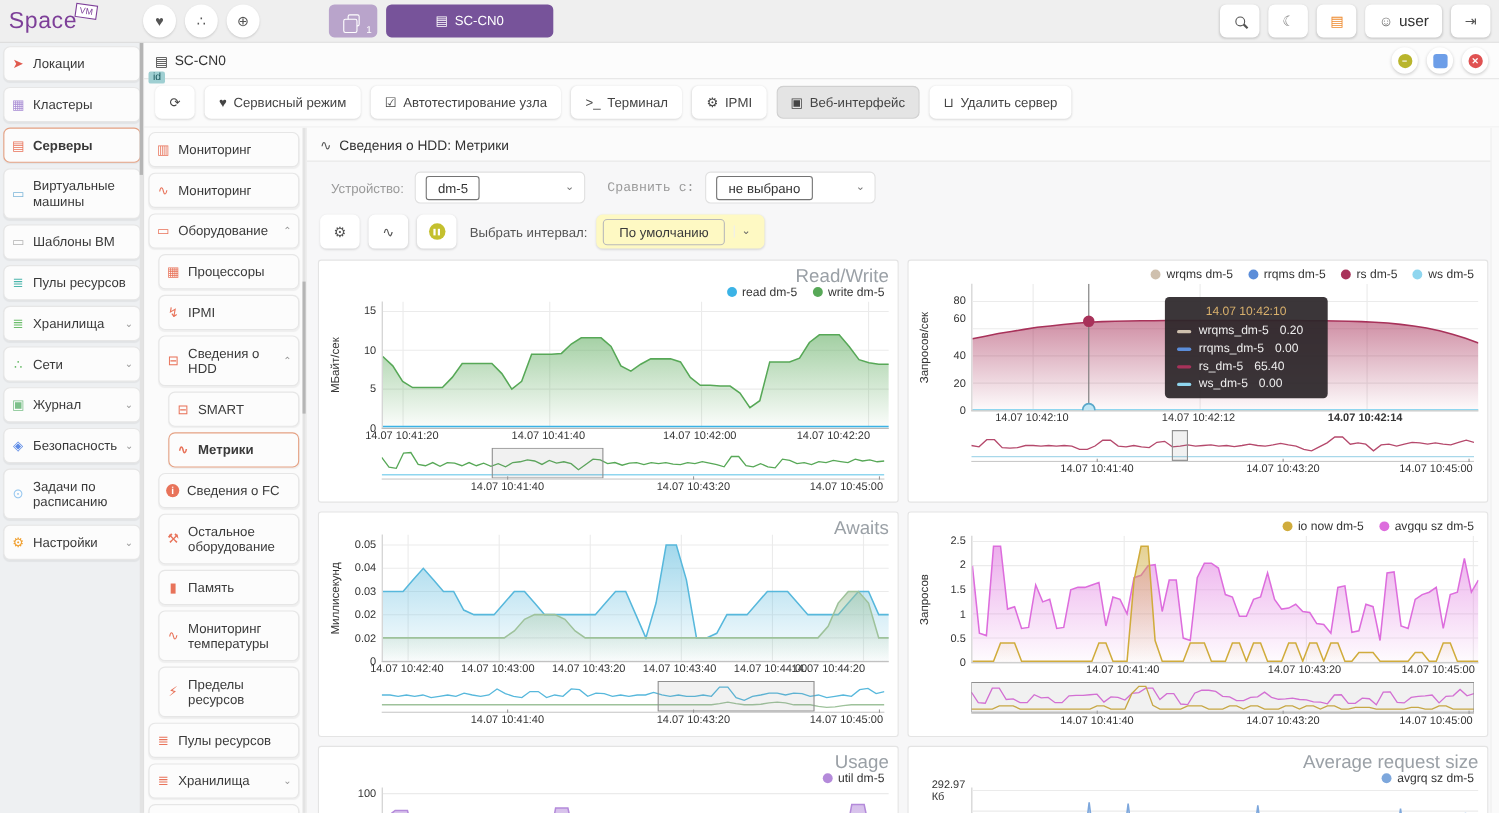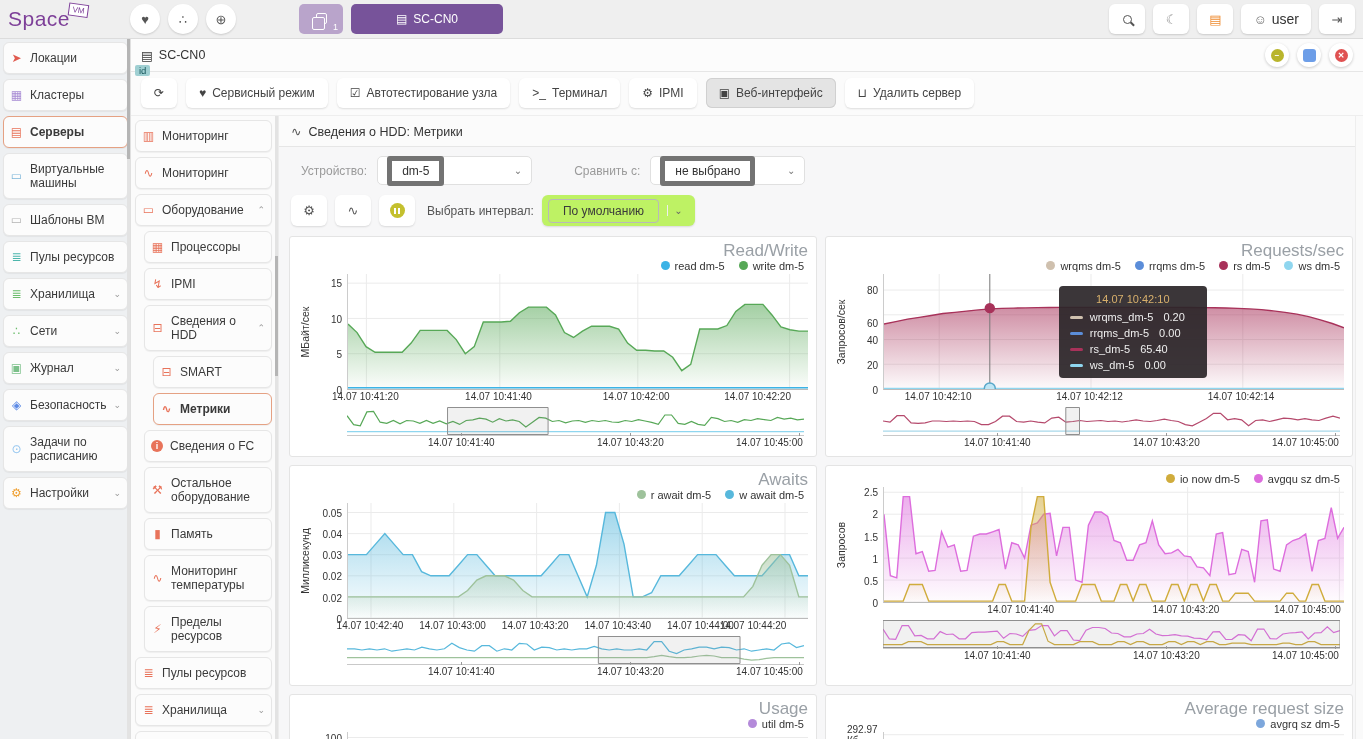--- a/index.html
+++ b/index.html
@@ -50,27 +50,27 @@
   .subsidebar .sb-item { color:#3a3a3a; }
   .subsidebar .ic { color:#e8735a; }
   .circle-i { width:12px; height:12px; border-radius:50%; background:#e8735a; color:#fff; font-size:9px; line-height:12px; text-align:center; flex:none; font-weight:bold; }
 
   
   .content { flex:1; background:#f7f7f8; overflow:hidden; position:relative; }
   .content-head { padding:8px 12px 7px; border-bottom:1px solid #e6e6e6; font-size:12.5px; color:#333; display:flex; align-items:center; gap:7px; background:#fbfbfb; }
   .controls-row { display:flex; align-items:center; padding:9px 28px 4px 22px; gap:10px; }
   .ctl-label { color:#9a9a9a; font-size:12px; }
   .select { background:#fff; border:1px solid #e0e0e0; border-radius:5px; height:29px; display:flex; align-items:center; padding:0 9px; gap:8px; cursor:pointer; min-width:155px; justify-content:space-between; }
-  .select .val { border:5px solid #737373; border-radius:3px; padding:3px 10px; font-size:12px; color:#333; background:#fff; }
+  .select .val { border:1px solid #737373; border-radius:3px; padding:3px 10px; font-size:12px; color:#333; background:#fff; }
   .select .chev { color:#777; font-size:10px; }
   .btns-row { display:flex; align-items:center; padding:6px 12px 6px 12px; gap:8px; }
   .sq-btn { width:36px; height:31px; background:#fff; border:none; border-radius:6px; box-shadow:0 1px 2px rgba(0,0,0,.12); cursor:pointer; font-size:13px; color:#555; display:flex; align-items:center; justify-content:center; }
   .pause-dot { width:15px; height:15px; border-radius:50%; background:#c4c02e; display:flex; align-items:center; justify-content:center; gap:1.5px; }
   .pause-dot i { width:2px; height:6px; background:#fff; display:block; }
-  .interval-select { background:#bef264; border:none; box-shadow:0 1px 2px rgba(0,0,0,.12); border-radius:6px; height:31px; display:flex; align-items:center; padding:0 6px; gap:8px; cursor:pointer; }
+  .interval-select { background:#fef9c3; border:none; box-shadow:0 1px 2px rgba(0,0,0,.12); border-radius:6px; height:31px; display:flex; align-items:center; padding:0 6px; gap:8px; cursor:pointer; }
   .interval-select .val { border:1px solid #b9b9b9; border-radius:4px; padding:4px 14px; font-size:12px; }
   .interval-select .chev { padding:0 6px; color:#666; border-left:1px solid #eee; font-size:10px; }
 
   
   .charts { display:grid; grid-template-columns:1fr 1fr; gap:8px; padding:4px 10px 10px; }
   .chart-card { background:#fff; border:1px solid #e4e4e4; border-radius:3px; padding:4px 8px 6px; position:relative; }
   .chart-title { text-align:right; color:#9aa0a6; font-size:17px; height:16px; }
   .chart-legend { display:flex; justify-content:flex-end; gap:14px; height:17px; align-items:center; padding-right:4px; }
   .leg { display:flex; align-items:center; gap:5px; font-size:11px; color:#333; cursor:pointer; }
   .leg i { width:9px; height:9px; border-radius:50%; display:block; }
@@ -332,21 +332,21 @@
         <div class="content-head">
           <span style="color:#555;">∿</span>
           <span>Сведения о HDD: Метрики</span>
         </div>
         <div class="controls-row">
           <span class="ctl-label">Устройство:</span>
           <div class="select">
             <span class="val">dm-5</span>
             <span class="chev">⌄</span>
           </div>
-          <span class="ctl-label" style="margin-left:32px;">Сравнить с:</span>
+          <span class="ctl-label" style="margin-left:10px;font-family:Liberation Mono, monospace;">Сравнить с:</span>
           <div class="select">
             <span class="val">не выбрано</span>
             <span class="chev">⌄</span>
           </div>
         </div>
         <div class="btns-row">
           <button class="sq-btn">
               <span>⚙</span>
             </button>
           <button class="sq-btn">
@@ -425,21 +425,20 @@
               <div class="navaxis">
                 <i style="left: 25%;"></i>
                 <span style="left: 25%; transform: translateX(-50%);">14.07 10:41:40</span>
                 <i style="left: 62%;"></i>
                 <span style="left: 62%; transform: translateX(-50%);">14.07 10:43:20</span>
                 <i style="left: 99%;"></i>
                 <span style="left: 99%; transform: translateX(-95%);">14.07 10:45:00</span>
               </div>
             </div>
             <div class="chart-card">
-              <div class="chart-title">Requests/sec</div>
               <div class="chart-legend">
                 <span class="leg">
                   <i style="background:#cfc0ae"></i>
                   <span>wrqms  dm-5</span>
                 </span>
                 <span class="leg">
                   <i style="background:#5b8dd9"></i>
                   <span>rrqms  dm-5</span>
                 </span>
                 <span class="leg">
@@ -452,21 +451,21 @@
                 </span>
               </div>
               <div class="chart-body">
                 <div class="ylab">
                   <span>Запросов/сек</span>
                 </div>
                 <div class="yaxis">
                   <span style="top: 116px;">0</span>
                   <span style="top: 91.0538px; text-align: center;">20</span>
                   <span style="top: 66.1075px;">40</span>
-                  <span style="top: 49px;">60</span>
+                  <span style="top: 32px;">60</span>
                   <span style="top: 16.2151px;">80</span>
                 </div>
                 <div class="plot">
                   <svg viewBox="0 0 462 116" preserveAspectRatio="none">
                     <defs>
                       <linearGradient id="g1" x1="0" y1="0" x2="0" y2="1">
                         <stop offset="0%" stop-color="#a8325a" stop-opacity="0.55"></stop>
                         <stop offset="100%" stop-color="#a8325a" stop-opacity="0.02"></stop>
                       </linearGradient>
                     </defs>
@@ -507,50 +506,40 @@
                       <i style="background:#8fd6ef"></i>
                       <span>ws_dm-5</span>
                       <span style="margin-left:3px;">0.00</span>
                     </div>
                   </div>
                 </div>
               </div>
               <div class="xaxis">
                 <span style="left: 12%; transform: translateX(-50%);">14.07 10:42:10</span>
                 <span style="left: 45%; transform: translateX(-50%);">14.07 10:42:12</span>
-                <span style="left: 78%; transform: translateX(-50%);">14.07 10:42:14</span>
+                <span style="left: 78%; transform: translateX(-50%); font-weight: bold;">14.07 10:42:14</span>
               </div>
               <div class="nav">
                 <svg viewBox="0 0 462 28" preserveAspectRatio="none">
                   <path d="M0.0,14.0L7.1,15.2L14.2,8.7L21.3,8.7L28.4,15.9L35.5,16.4L42.6,15.9L49.8,14.0L56.9,14.0L64.0,14.5L71.1,14.0L78.2,14.5L85.3,14.0L92.4,14.5L99.5,17.6L106.6,17.6L113.7,14.5L120.8,9.2L127.9,9.2L135.0,14.5L142.2,15.2L149.3,14.0L156.4,15.2L163.5,15.9L170.6,11.1L177.7,10.2L184.8,15.2L191.9,14.5L199.0,13.5L206.1,14.5L213.2,14.0L220.3,13.5L227.4,14.5L234.6,14.0L241.7,15.0L248.8,14.0L255.9,12.8L263.0,14.0L270.1,14.5L277.2,13.5L284.3,12.1L291.4,13.5L298.5,14.5L305.6,17.6L312.7,18.8L319.8,15.2L327.0,11.6L334.1,6.3L341.2,6.3L348.3,12.8L355.4,11.6L362.5,12.8L369.6,18.8L376.7,13.5L383.8,12.8L390.9,14.5L398.0,12.8L405.1,11.1L412.2,11.6L419.4,12.8L426.5,11.6L433.6,12.8L440.7,13.5L447.8,11.1L454.9,9.2L462.0,11.1" fill="none" stroke="#b5496c" stroke-width="1.2" vector-effect="non-scaling-stroke"></path>
                   <path d="M0.0,24.1L7.1,24.1L14.2,24.1L21.3,24.1L28.4,24.1L35.5,24.1L42.6,24.1L49.8,24.1L56.9,24.1L64.0,24.1L71.1,24.1L78.2,24.1L85.3,24.1L92.4,24.1L99.5,24.1L106.6,24.1L113.7,24.1L120.8,24.1L127.9,24.1L135.0,24.1L142.2,24.1L149.3,24.1L156.4,24.1L163.5,24.1L170.6,24.1L177.7,24.1L184.8,24.1L191.9,24.1L199.0,24.1L206.1,24.1L213.2,24.1L220.3,24.1L227.4,24.1L234.6,24.1L241.7,24.1L248.8,24.1L255.9,24.1L263.0,24.1L270.1,24.1L277.2,24.1L284.3,24.1L291.4,24.1L298.5,24.1L305.6,24.1L312.7,24.1L319.8,24.1L327.0,24.1L334.1,24.1L341.2,24.1L348.3,24.1L355.4,24.1L362.5,24.1L369.6,24.1L376.7,24.1L383.8,24.1L390.9,24.1L398.0,24.1L405.1,24.1L412.2,24.1L419.4,24.1L426.5,24.1L433.6,24.1L440.7,24.1L447.8,24.1L454.9,24.1L462.0,24.1" fill="none" stroke="#a8d8ea" stroke-width="1.2" vector-effect="non-scaling-stroke"></path>
                   <rect x="184.8" y="0.5" width="13.86" height="27" fill="rgba(140,140,140,0.12)" stroke="#8f8f8f" stroke-width="1" vector-effect="non-scaling-stroke"></rect>
                 </svg>
               </div>
               <div class="navaxis">
                 <i style="left: 25%;"></i>
                 <span style="left: 25%; transform: translateX(-50%);">14.07 10:41:40</span>
                 <i style="left: 62%;"></i>
                 <span style="left: 62%; transform: translateX(-50%);">14.07 10:43:20</span>
                 <i style="left: 99%;"></i>
                 <span style="left: 99%; transform: translateX(-95%);">14.07 10:45:00</span>
               </div>
             </div>
             <div class="chart-card">
               <div class="chart-title">Awaits</div>
-              <div class="chart-legend">
-                <span class="leg">
-                  <i style="background:#9ec29b"></i>
-                  <span>r  await  dm-5</span>
-                </span>
-                <span class="leg">
-                  <i style="background:#57b8dc"></i>
-                  <span>w  await  dm-5</span>
-                </span>
-              </div>
               <div class="chart-body">
                 <div class="ylab">
                   <span>Миллисекунд</span>
                 </div>
                 <div class="yaxis">
                   <span style="top: 116px;">0</span>
                   <span style="top: 94.7156px;">0.02</span>
                   <span style="top: 73.4312px;">0.02</span>
                   <span style="top: 52.1468px;">0.03</span>
                   <span style="top: 30.8624px;">0.04</span>

